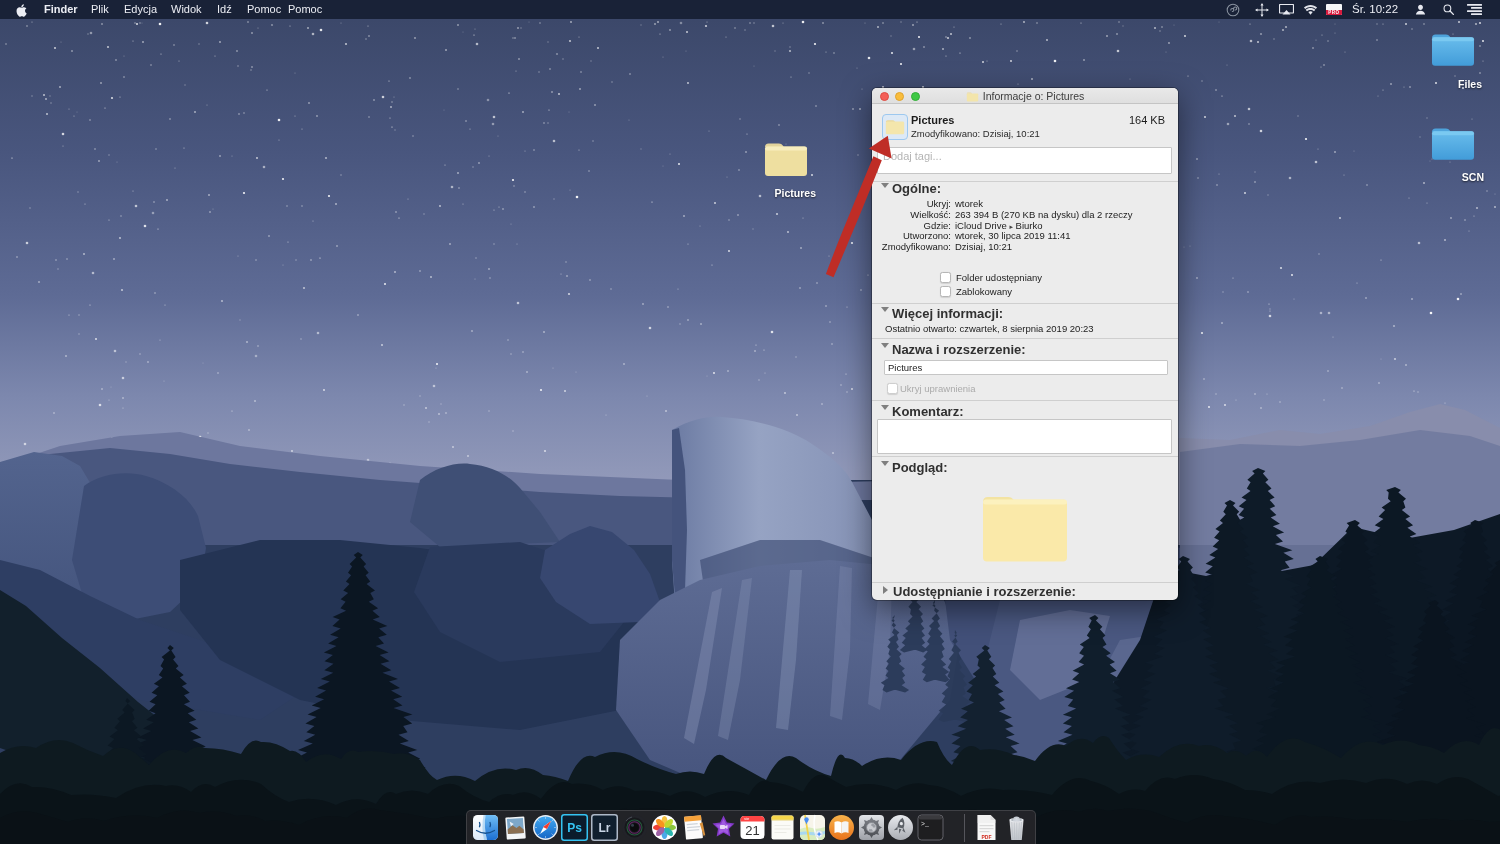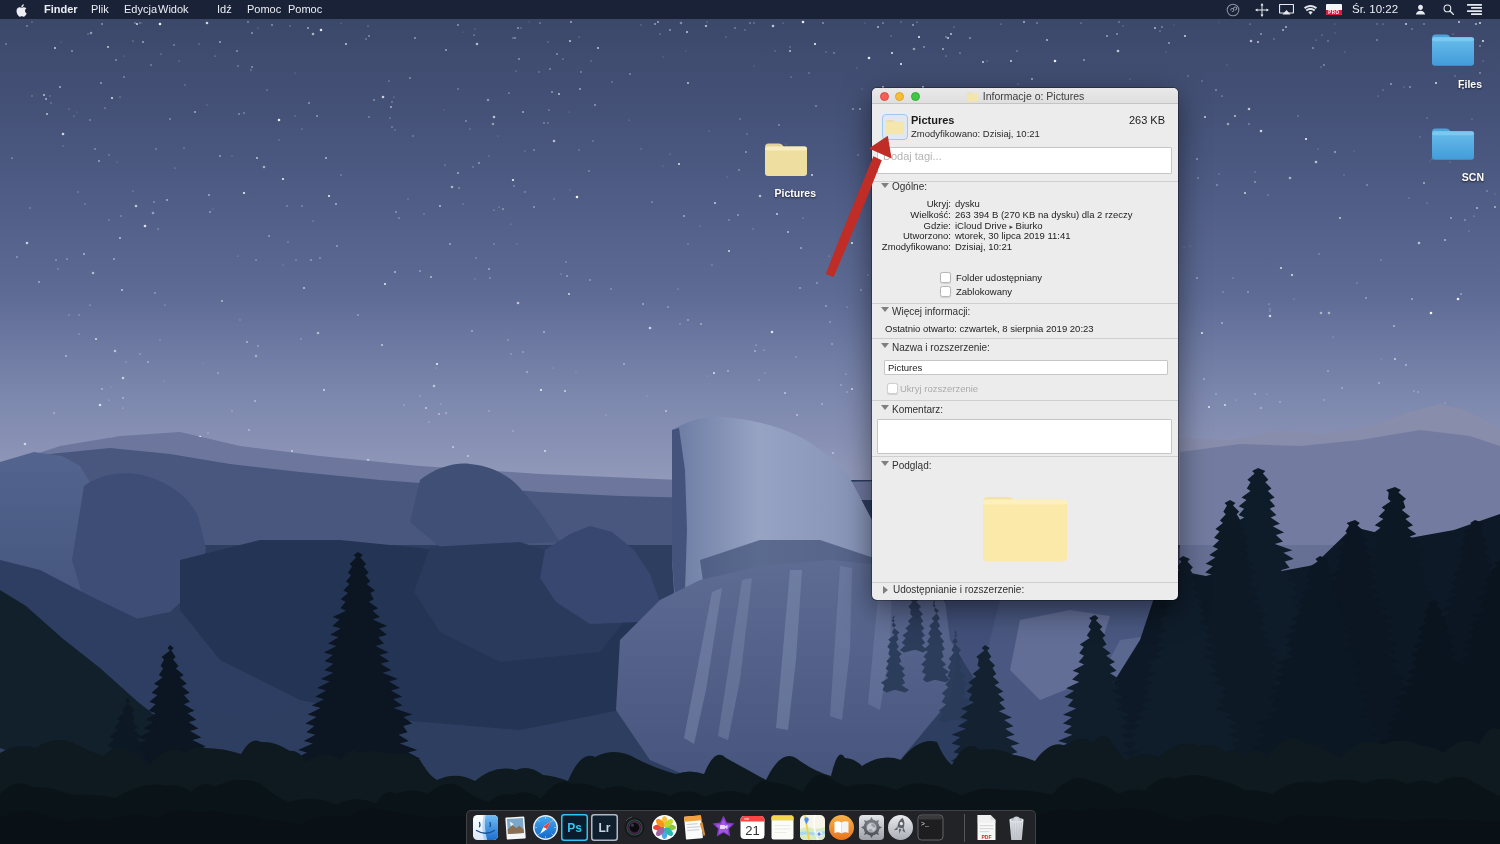--- a/index.html
+++ b/index.html
@@ -11,21 +11,21 @@
 .mi{position:absolute;top:0;height:32px;line-height:19px;font-size:11px;white-space:nowrap}
 
 .dlabel{position:absolute;color:#fff;font-size:10.5px;font-weight:bold;text-align:right;text-shadow:0 1px 2px rgba(0,0,0,.65);z-index:10}
 .dfold{position:absolute;z-index:10}
 
 #win{position:absolute;left:872px;top:88px;width:306px;height:512px;background:#ececec;border-radius:5px;box-shadow:0 9px 30px rgba(0,0,0,.5),0 0 0 1px rgba(0,0,0,.3);z-index:20;font-size:9.5px;color:#1c1c1c}
 #tbar{position:absolute;left:0;top:0;width:100%;height:16px;background:linear-gradient(#e9e9e9,#dfdfdf);border-bottom:1px solid #c4c4c4;border-radius:5px 5px 0 0}
 .tl{position:absolute;top:4px;width:9px;height:9px;border-radius:50%}
 #ttl{position:absolute;top:0;left:0;width:100%;height:16px;line-height:17px;text-align:center;font-size:10.5px;color:#3c3c3c}
 .divl{position:absolute;left:0;width:100%;height:1px;background:#cfcfcf}
-.sech{position:absolute;font-weight:normal;font-size:10px;color:#303030}
+.sech{position:absolute;font-weight:bold;font-size:13px;color:#303030}
 .tri{position:absolute;width:0;height:0;border-left:4px solid transparent;border-right:4px solid transparent;border-top:5px solid #7f7f7f}
 .trir{position:absolute;width:0;height:0;border-top:4px solid transparent;border-bottom:4px solid transparent;border-left:5px solid #7f7f7f}
 .lab{position:absolute;text-align:right;white-space:nowrap}
 .val{position:absolute;white-space:nowrap}
 .cb{position:absolute;width:11px;height:11px;background:#fff;border:1px solid #b6b6b6;border-radius:2.5px;box-shadow:0 .5px 1px rgba(0,0,0,.12)}
 .field{position:absolute;background:#fff;border:1px solid #c6c6c6}
 
 #dock{position:absolute;left:466px;top:810px;width:570px;height:34px;background:rgba(38,38,42,.88);border:1px solid rgba(120,120,125,.35);border-bottom:none;border-radius:5px 5px 0 0;z-index:40}
 .di{position:absolute;top:3px;width:27px;height:27px}
 
@@ -860,21 +860,21 @@
 <path d="M0,844 L0,794 Q16,777 32,787 Q51,786 71,795 Q93,793 116,798 Q141,781 166,786 Q179,783 191,792 Q203,779 215,787 Q238,774 261,784 Q275,797 289,802 Q312,794 336,805 Q356,794 376,804 Q386,787 396,794 Q412,787 428,794 Q444,779 459,786 Q474,798 489,802 Q501,791 513,795 Q527,788 541,799 Q557,776 572,784 Q588,782 603,790 Q619,782 635,791 Q653,789 670,796 Q687,786 705,797 Q727,786 749,795 Q759,776 770,782 Q786,783 803,792 Q814,770 826,776 Q836,782 846,787 Q871,780 896,790 Q913,780 929,785 Q945,786 961,796 Q982,785 1003,790 Q1028,789 1052,795 Q1072,771 1091,781 Q1105,784 1119,794 Q1132,787 1145,791 Q1160,773 1175,779 Q1194,771 1213,779 Q1229,781 1245,790 Q1259,790 1272,794 Q1296,777 1320,783 Q1343,776 1366,783 Q1387,774 1407,784 Q1422,777 1437,784 Q1453,773 1468,779 Q1483,787 1498,796 Q1520,789 1541,794 L1500,844 Z" fill="#0a1318"></path>
 <path d="M0,844 L0,818 Q18,808 37,813 Q52,817 68,822 Q86,815 104,821 Q131,812 157,818 Q179,806 200,813 Q218,809 236,816 Q250,813 265,821 Q282,819 299,825 Q323,812 347,818 Q363,805 379,810 Q407,813 434,819 Q460,812 486,820 Q504,806 521,813 Q536,816 550,823 Q577,818 604,825 Q617,804 630,810 Q654,806 679,811 Q692,811 706,815 Q723,814 740,818 Q764,806 788,811 Q804,809 820,816 Q838,813 855,821 Q869,817 883,824 Q907,814 931,820 Q944,808 958,812 Q972,807 987,812 Q1008,815 1028,822 Q1054,805 1079,812 Q1094,806 1108,811 Q1129,806 1151,811 Q1169,818 1187,823 Q1205,812 1224,816 Q1249,818 1275,825 Q1293,812 1311,817 Q1334,815 1356,820 Q1381,817 1407,822 Q1431,816 1456,821 Q1472,818 1489,822 Q1508,820 1527,825 L1500,844 Z" fill="#0a1116"></path>
 </svg>
 <div id="mb">
   <svg style="position:absolute;left:16px;top:3.5px" width="12" height="13" viewBox="0 0 170 195">
         <path fill="#eceef4" d="M150.4 66.7c-1.1.8-20.3 11.6-20.3 35.6 0 27.8 24.4 37.6 25.1 37.9-.1.6-3.9 13.4-12.9 26.5-8 11.5-16.4 23-29.1 23s-16-7.4-30.7-7.4c-14.3 0-19.4 7.6-31 7.6s-19.7-10.7-29-23.7C11.9 150.8 3 127.2 3 104.8c0-35.9 23.3-55 46.3-55 12.2 0 22.4 8.1 30 8.1 7.3 0 18.7-8.6 32.6-8.6 5.3 0 24.3.5 38.5 17.4zM102.7 34.6c5.8-6.9 9.9-16.5 9.9-26.1 0-1.3-.1-2.7-.4-3.8-9.4.4-20.7 6.3-27.4 14.2-5.3 6-10.3 15.6-10.3 25.3 0 1.5.2 2.9.4 3.4.6.1 1.6.2 2.6.2 8.5 0 19.1-5.7 25.2-13.2z"></path>
       </svg>
   <span class="mi" style="left:44px;font-weight:bold">Finder</span>
   <span class="mi" style="left:91px">Plik</span>
   <span class="mi" style="left:124px">Edycja</span>
-  <span class="mi" style="left:158px">Widok</span>
+  <span class="mi" style="left:171px">Widok</span>
   <span class="mi" style="left:217px">Idź</span>
   <span class="mi" style="left:247px">Pomoc</span>
   <span class="mi" style="left:288px">Pomoc</span>
   <svg style="position:absolute;left:1226px;top:3px" width="14" height="14" viewBox="0 0 24 24">
         <circle cx="12" cy="12" r="10" fill="none" stroke="#89929f" stroke-width="1.8"></circle>
         <path d="M8.2,12 a2.6,2.6 0 1 1 2.6,2.6 M15.8,12 a2.6,2.6 0 1 0 -2.6,-2.6" fill="none" stroke="#89929f" stroke-width="1.8" stroke-linecap="round"></path>
       </svg>
   <svg style="position:absolute;left:1255px;top:3px" width="14" height="14" viewBox="0 0 24 24">
         <g stroke="#e7e9f0" stroke-width="1.7" fill="none">
           <path d="M12 2v20M2 12h20"></path>
@@ -949,32 +949,32 @@
           <rect x="3" y="8.5" width="42" height="29.5" rx="3" fill="#f3e5ab"></rect>
         </svg>Informacje o: Pictures</div>
 
   <div style="position:absolute;left:10px;top:26px;width:26px;height:26px;border:1.5px solid #9dc8ef;border-radius:4px;background:#dde9f6">
     <svg style="position:absolute;left:0.5px;top:0.5px" width="22" height="22" viewBox="0 0 48 44">
           <path d="M4,11 q0-4 4-4 h11 q3,0 4.2,2.2 l2,3 z" fill="#e9d89e"></path>
           <rect x="4" y="10" width="40" height="28" rx="3" fill="#f4e6ac"></rect>
         </svg>
   </div>
   <div style="position:absolute;left:39px;top:26px;font-size:11px;font-weight:bold">Pictures</div>
-  <div style="position:absolute;right:13px;top:26px;font-size:11px">263 KB</div>
+  <div style="position:absolute;right:13px;top:26px;font-size:11px">164 KB</div>
   <div style="position:absolute;left:39px;top:40px;font-size:9.5px;color:#2a2a2a">Zmodyfikowano: Dzisiaj, 10:21</div>
 
   <div class="field" style="left:5px;top:58.5px;width:295px;height:27px;border-radius:1px"></div>
   <div style="position:absolute;left:11px;top:62px;font-size:11px;color:#b4b4b4">Dodaj tagi...</div>
 
   <div class="divl" style="top:93px"></div>
   <div class="tri" style="left:9px;top:95px"></div>
   <div class="sech" style="left:20px;top:93px">Ogólne:</div>
 
   <div class="lab" style="left:0;top:110px;width:79px">Ukryj:</div>
-      <div class="val" style="left:83px;top:110px">dysku</div>
+      <div class="val" style="left:83px;top:110px">wtorek</div>
   <div class="lab" style="left:0;top:120.8px;width:79px">Wielkość:</div>
       <div class="val" style="left:83px;top:120.8px">263 394 B (270 KB na dysku) dla 2 rzeczy</div>
   <div class="lab" style="left:0;top:131.5px;width:79px">Gdzie:</div>
       <div class="val" style="left:83px;top:131.5px">iCloud Drive <span style="color:#444;font-size:7px">▸</span> Biurko</div>
   <div class="lab" style="left:0;top:142.4px;width:79px">Utworzono:</div>
       <div class="val" style="left:83px;top:142.4px">wtorek, 30 lipca 2019 11:41</div>
   <div class="lab" style="left:0;top:153.1px;width:79px">Zmodyfikowano:</div>
       <div class="val" style="left:83px;top:153.1px">Dzisiaj, 10:21</div>
 
   <div class="cb" style="left:67.5px;top:183.5px"></div>
@@ -986,21 +986,21 @@
   <div class="tri" style="left:9px;top:219px"></div>
   <div class="sech" style="left:20px;top:217.5px">Więcej informacji:</div>
   <div class="val" style="left:13px;top:234.5px">Ostatnio otwarto: czwartek, 8 sierpnia 2019 20:23</div>
 
   <div class="divl" style="top:250px"></div>
   <div class="tri" style="left:9px;top:255px"></div>
   <div class="sech" style="left:20px;top:253.5px">Nazwa i rozszerzenie:</div>
   <div class="field" style="left:12px;top:272px;width:284px;height:15px;border-radius:1px"></div>
   <div style="position:absolute;left:16px;top:274px;font-size:9.5px">Pictures</div>
   <div class="cb" style="left:14.5px;top:294.5px;border-color:#cecece"></div>
-  <div class="val" style="left:28px;top:295px;color:#ababab">Ukryj rozszerzenie</div>
+  <div class="val" style="left:28px;top:295px;color:#ababab">Ukryj uprawnienia</div>
 
   <div class="divl" style="top:312px"></div>
   <div class="tri" style="left:9px;top:317px"></div>
   <div class="sech" style="left:20px;top:315.5px">Komentarz:</div>
   <div class="field" style="left:5px;top:331px;width:295px;height:34.5px;border-radius:1px"></div>
 
   <div class="divl" style="top:368px"></div>
   <div class="tri" style="left:9px;top:373px"></div>
   <div class="sech" style="left:20px;top:371.5px">Podgląd:</div>
   <svg style="position:absolute;left:107px;top:402px" width="92" height="74" viewBox="0 0 92 74">

